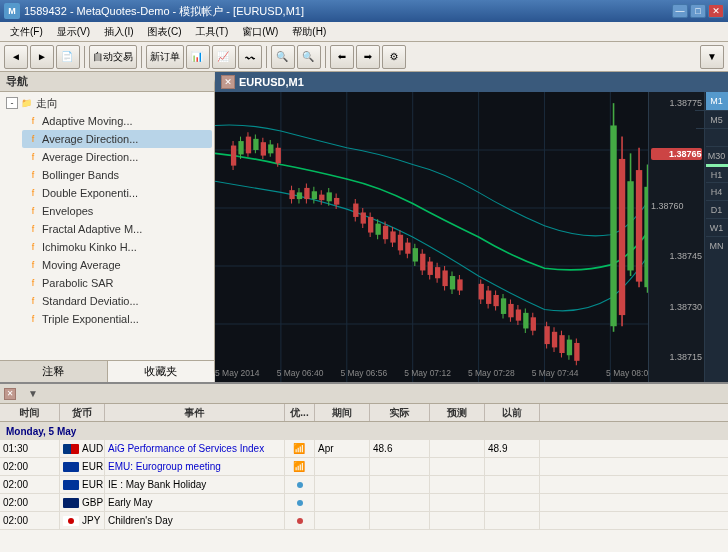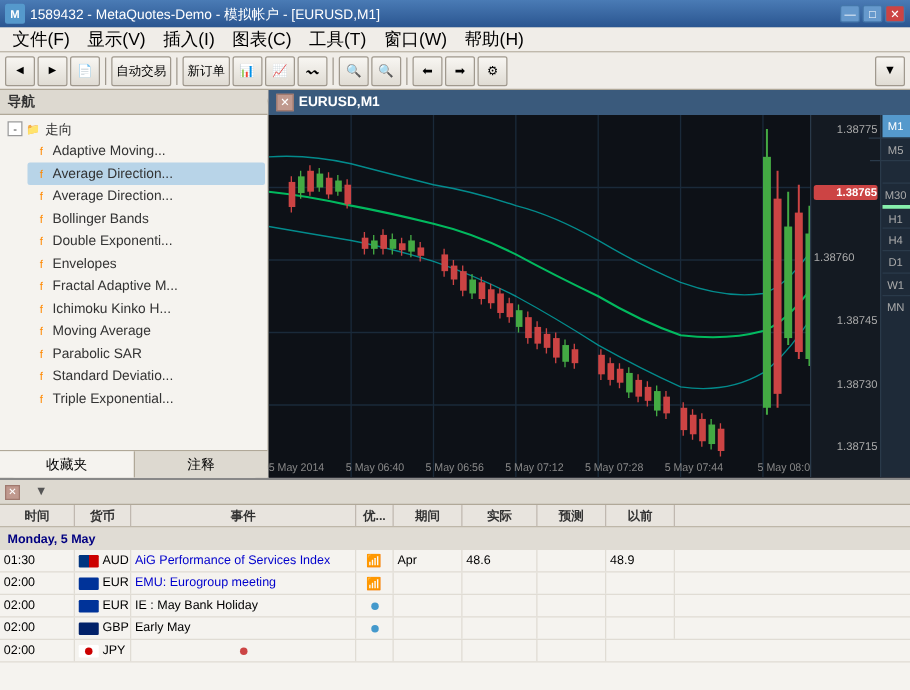--- a/index.html
+++ b/index.html
@@ -44,21 +44,21 @@
       display: flex;
       align-items: center;
       padding: 0 4px;
       border-bottom: 1px solid #b0a898;
       gap: 2px;
     }
     .menu-item {
       padding: 2px 6px;
       cursor: pointer;
       border-radius: 2px;
-      font-size: 14px;
+      font-size: 10px;
       color: #000;
     }
 
     
     .toolbar {
       height: 30px;
       background: #f0ede8;
       display: flex;
       align-items: center;
       padding: 0 4px;
@@ -403,22 +403,22 @@
             <span class="tree-label">Standard Deviatio...</span>
           </div>
           <div class="tree-item">
             <span class="tree-icon" style="color:#ff8800;">f</span>
             <span class="tree-label">Triple Exponential...</span>
           </div>
         </div>
       </div>
     </div>
     <div class="nav-tabs">
+      <div class="nav-tab">注释</div>
       <div class="nav-tab active">收藏夹</div>
-      <div class="nav-tab">注释</div>
     </div>
   </div>
 
   <div class="chart-panel">
     <div class="chart-header">
       <div class="panel-close">✕</div>
       <span style="font-size:11px; font-weight:bold;">EURUSD,M1</span>
     </div>
     <div class="chart-body">
 
@@ -657,20 +657,21 @@
       <div class="td"></div>
       <div class="td"></div>
       <div class="td"></div>
     </div>
 
     <div class="table-row">
       <div class="td">02:00</div>
       <div class="td">
         <span class="flag flag-jp"></span>JPY
       </div>
+      <div class="td">Children's Day</div>
       <div class="td center">
           <span class="dot dot-red"></span>
         </div>
       <div class="td"></div>
       <div class="td"></div>
       <div class="td"></div>
       <div class="td"></div>
     </div>
   </div>
 </div>

